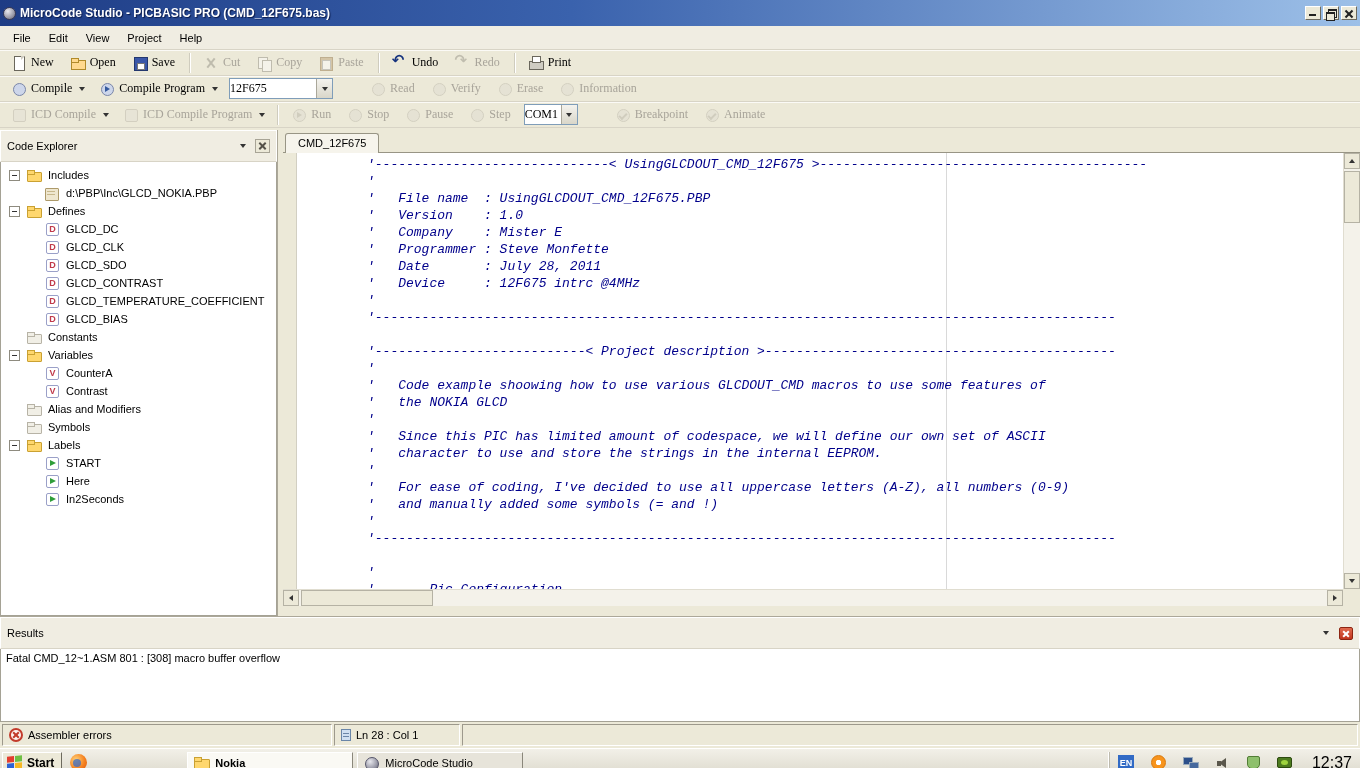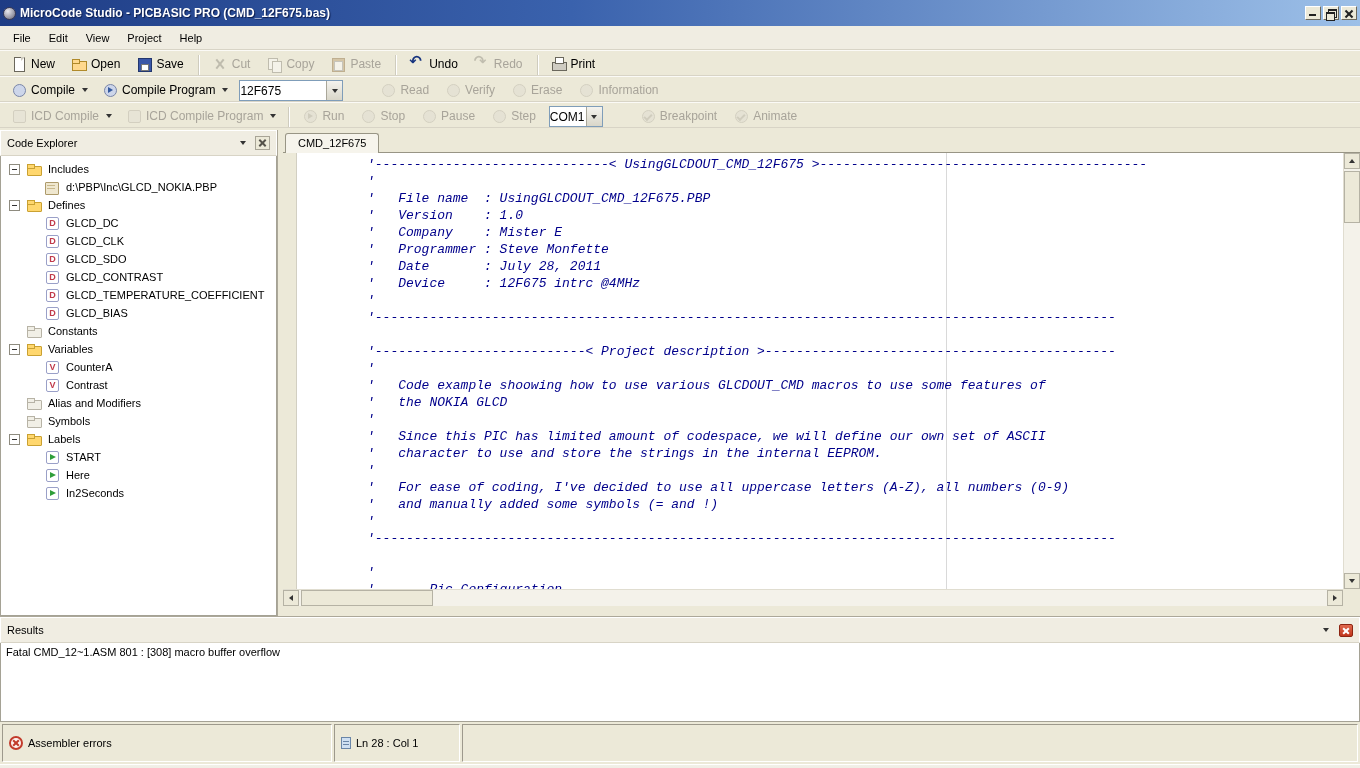--- a/index.html
+++ b/index.html
@@ -25,22 +25,22 @@
   .glyph-close::before,.glyph-close::after{content:"";position:absolute;left:2px;top:6px;width:10px;height:2px;background:#222;}
   .glyph-close::before{transform:rotate(45deg);}
   .glyph-close::after{transform:rotate(-45deg);}
 
   
   #menubar{height:24px;display:flex;align-items:center;padding:0 4px;background:#f0ede2;
            border-bottom:1px solid #d8d4c6;}
   .menu-item{padding:3px 9px;cursor:default;}
 
   
-  .toolbar{height:26px;display:flex;align-items:flex-end;padding:0 4px;background:#ece9d8;
-           border-bottom:1px solid #d8d4c6;box-shadow:inset 0 1px 0 #fbfaf6;}
+  .toolbar{height:26px;display:flex;align-items:center;padding:0 4px;background:#ece9d8;
+           border-bottom:1px solid #d8d4c6;box-shadow:inset 0 1px 0 #fbfaf6;font-family:Liberation Serif, serif;}
   .tb-btn{display:flex;align-items:center;height:22px;padding:0 6px;border:1px solid transparent;
           border-radius:2px;cursor:default;white-space:nowrap;font-size:12px;}
   .tb-btn.disabled{color:#a8a49a;}
   .tb-btn.disabled .tb-icon{opacity:.45;}
   .tb-label{margin-right:2px;}
   .tb-sep{width:2px;height:20px;margin:0 5px;border-left:1px solid #cfccbe;border-right:1px solid #fff;flex:none;}
   .tb-gap{width:26px;flex:none;}
   .dd{margin-left:5px;}
   .arr{width:0;height:0;display:inline-block;}
   .arr-down{border-left:3px solid transparent;border-right:3px solid transparent;border-top:4px solid #333;}
@@ -80,21 +80,21 @@
   .breakpoint-icon::before,.animate-icon::before{content:"";position:absolute;left:2px;top:2px;width:11px;height:11px;border-radius:50%;
         background:#dedbd1;border:1px solid #b5b1a4;}
   .run-icon::after{content:"";position:absolute;left:6px;top:5px;border-left:5px solid #b0ac9f;border-top:3px solid transparent;border-bottom:3px solid transparent;}
   .icd-compile-icon::before,.icd-compile-program-icon::before{content:"";position:absolute;left:2px;top:2px;width:11px;height:11px;border-radius:2px;
         background:#e2dfd5;border:1px solid #b5b1a4;}
   .breakpoint-icon::after,.animate-icon::after{content:"";position:absolute;left:4px;top:6px;width:6px;height:3px;border-left:2px solid #b0ac9f;border-bottom:2px solid #b0ac9f;transform:rotate(-45deg);}
 
   
   #main{display:flex;height:488px;padding-top:2px;}
   #explorer{width:278px;flex:none;display:flex;flex-direction:column;border-right:1px solid #aca899;}
-  .panel-header{height:26px;display:flex;align-items:center;padding:0 6px;background:#f0ede2;
+  .panel-header{height:32px;display:flex;align-items:center;padding:0 6px;background:#f0ede2;
                 border:1px solid #fff;border-bottom:1px solid #d8d4c6;}
   .panel-header .hdr-title{flex:1;}
   .hdr-dd{width:16px;height:15px;display:flex;align-items:center;justify-content:center;}
   .hdr-x{width:15px;height:14px;position:relative;background:#ece9d8;border:1px solid #a8a496;margin-left:4px;}
   .hdr-x::before,.hdr-x::after{content:"";position:absolute;left:2px;top:5px;width:9px;height:2px;background:#55524a;}
   .hdr-x::before{transform:rotate(45deg);}
   .hdr-x::after{transform:rotate(-45deg);}
   #tree{flex:1;background:#fff;border:1px solid #a5a295;border-top:none;overflow:hidden;padding-top:4px;}
   .tree-row{display:flex;align-items:center;height:18px;padding-left:8px;white-space:nowrap;cursor:default;}
   .tree-indent{flex:none;height:1px;}
@@ -141,21 +141,21 @@
   
   #results{height:106px;display:flex;flex-direction:column;border-top:1px solid #aca899;}
   #results .panel-header{background:#f0ede2;}
   .res-x{width:14px;height:13px;position:relative;background:linear-gradient(#e06a4f,#c1351d);border:1px solid #8d2512;border-radius:2px;margin-left:5px;}
   .res-x::before,.res-x::after{content:"";position:absolute;left:2px;top:5px;width:8px;height:2px;background:#fff;}
   .res-x::before{transform:rotate(45deg);}
   .res-x::after{transform:rotate(-45deg);}
   .res-body{flex:1;background:#fff;border:1px solid #a5a295;border-top:none;padding:3px 5px;}
 
   
-  #statusbar{height:42px;display:flex;align-items:stretch;background:#ece9d8;padding:2px 2px;gap:2px;}
+  #statusbar{height:26px;display:flex;align-items:stretch;background:#ece9d8;padding:2px 2px;gap:2px;}
   .sb-panel{border:1px solid;border-color:#9d998c #fff #fff #9d998c;display:flex;align-items:center;padding:0 6px;gap:5px;}
   .sb-p1{flex:0 0 330px;}
   .sb-p2{flex:0 0 126px;}
   .sb-p3{flex:1;}
   .error-icon{width:14px;height:14px;border-radius:50%;border:2px solid #c23b2b;position:relative;flex:none;background:#fdf3f0;}
   .error-icon::before,.error-icon::after{content:"";position:absolute;left:1px;top:4px;width:8px;height:2px;background:#c23b2b;}
   .error-icon::before{transform:rotate(45deg);}
   .error-icon::after{transform:rotate(-45deg);}
   .lncol-icon{width:10px;height:12px;background:#cfe0f2;border:1px solid #6a86a8;position:relative;flex:none;}
   .lncol-icon::before{content:"";position:absolute;left:1px;top:3px;width:6px;height:1px;background:#6a86a8;box-shadow:0 3px 0 #6a86a8;}

